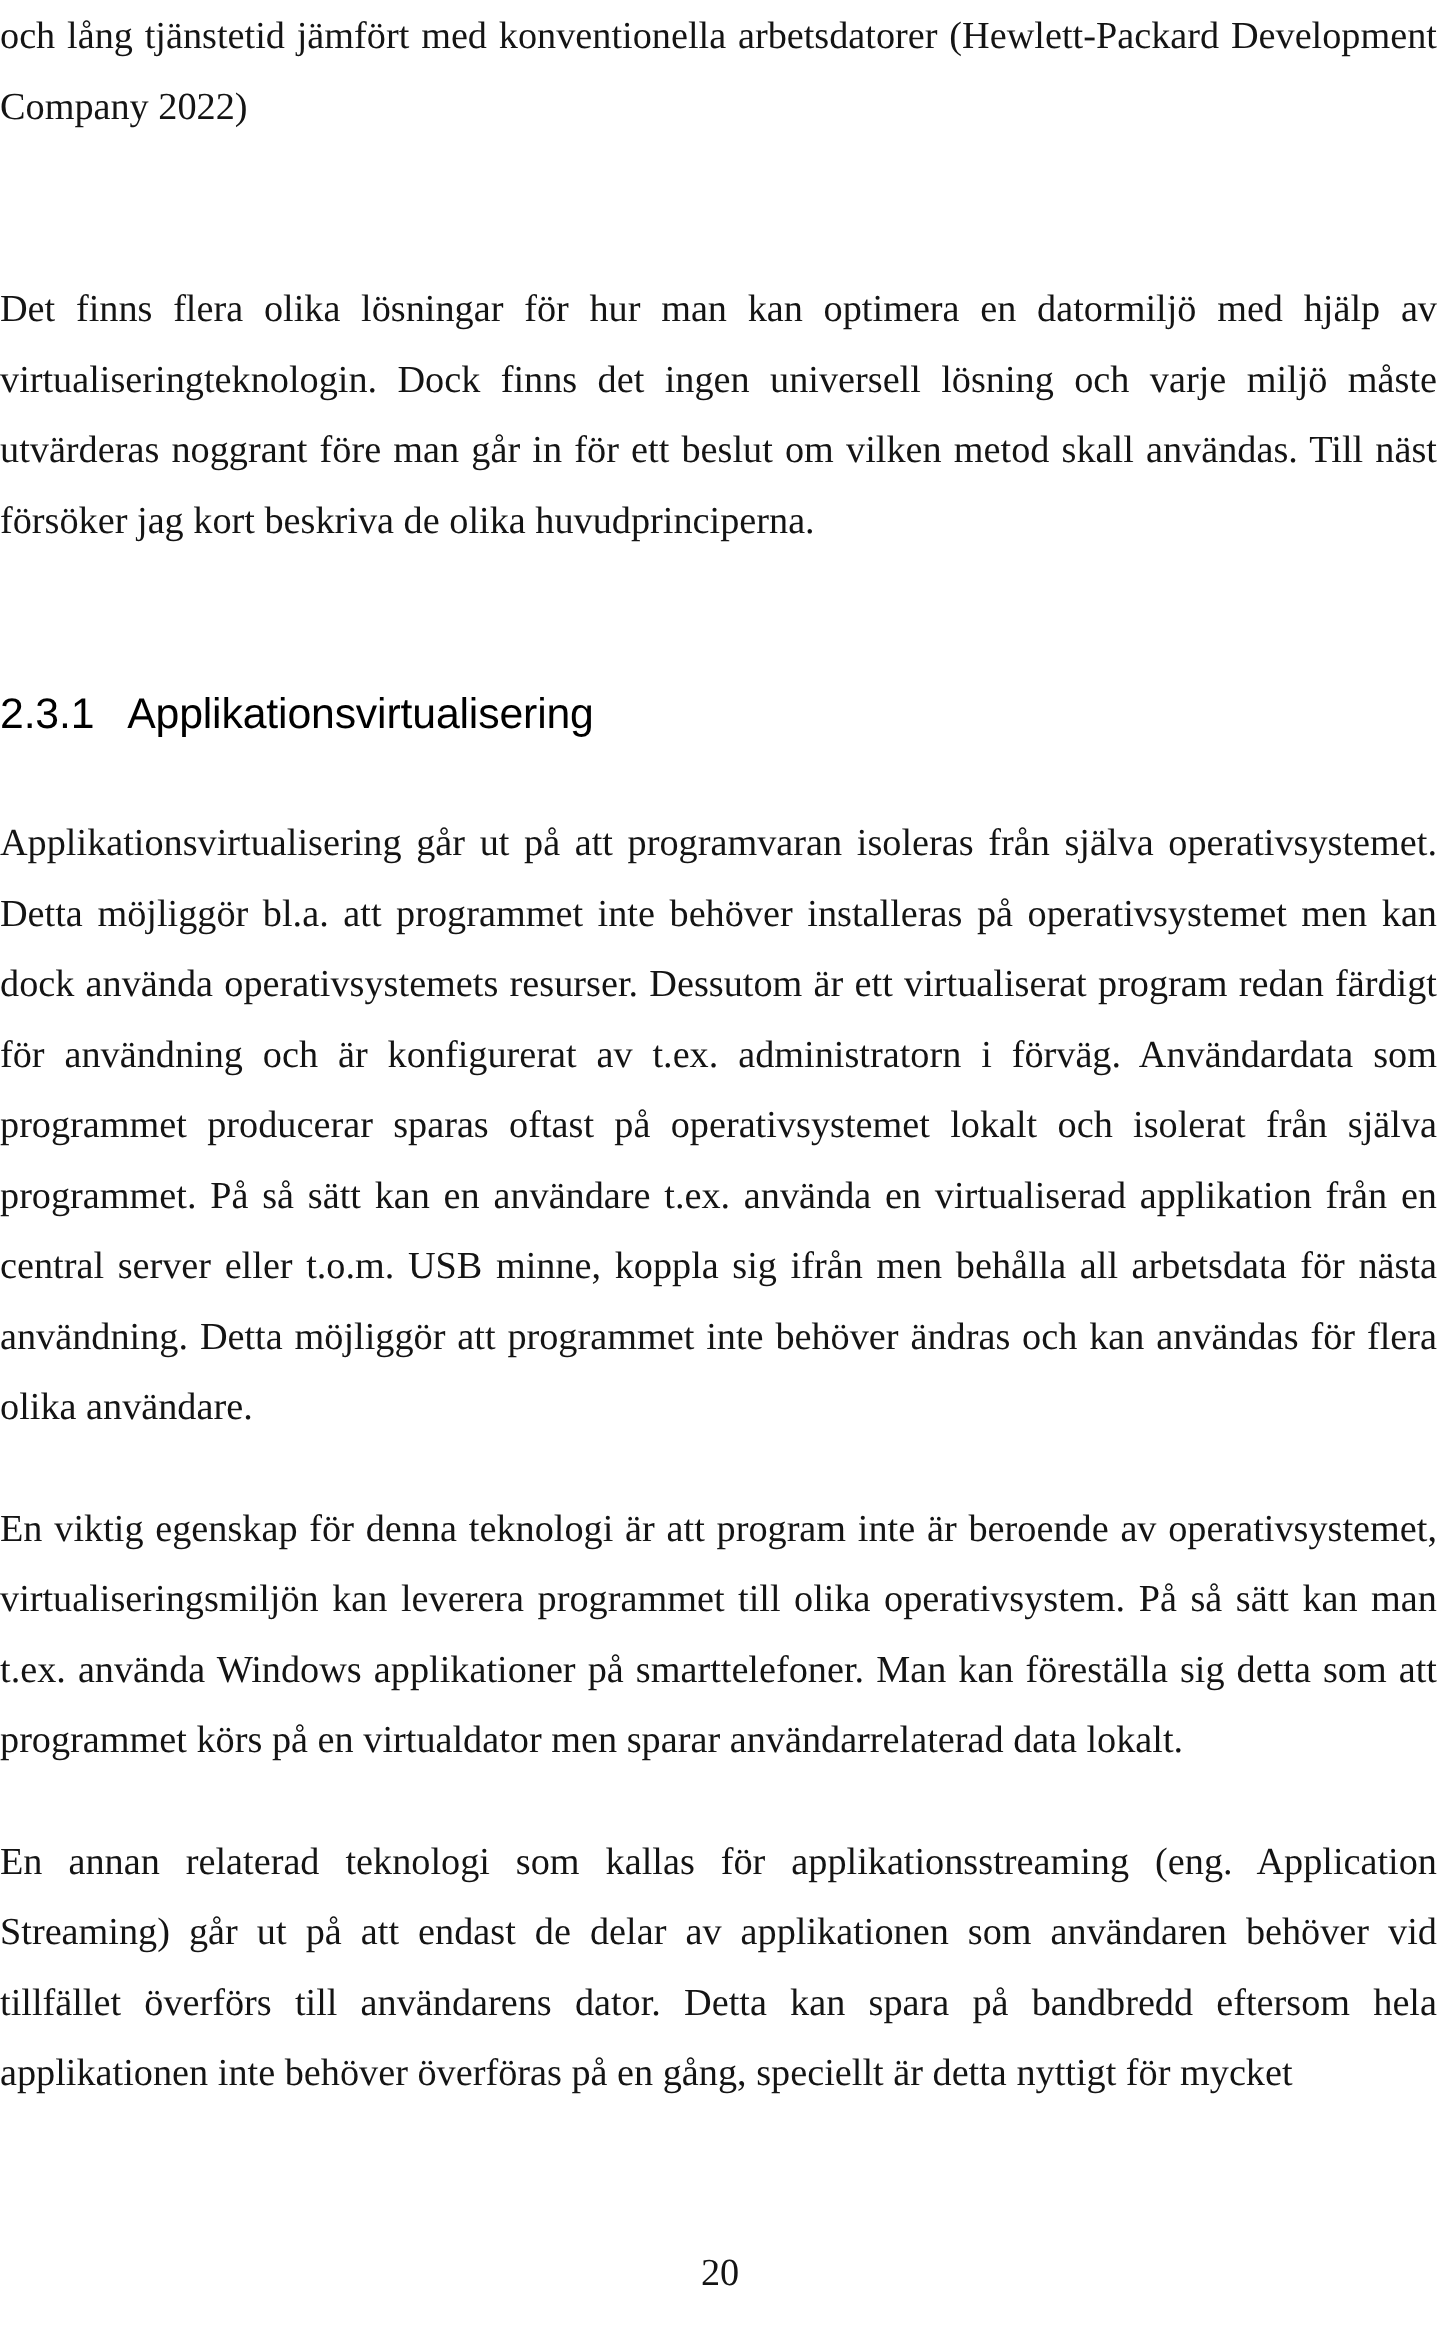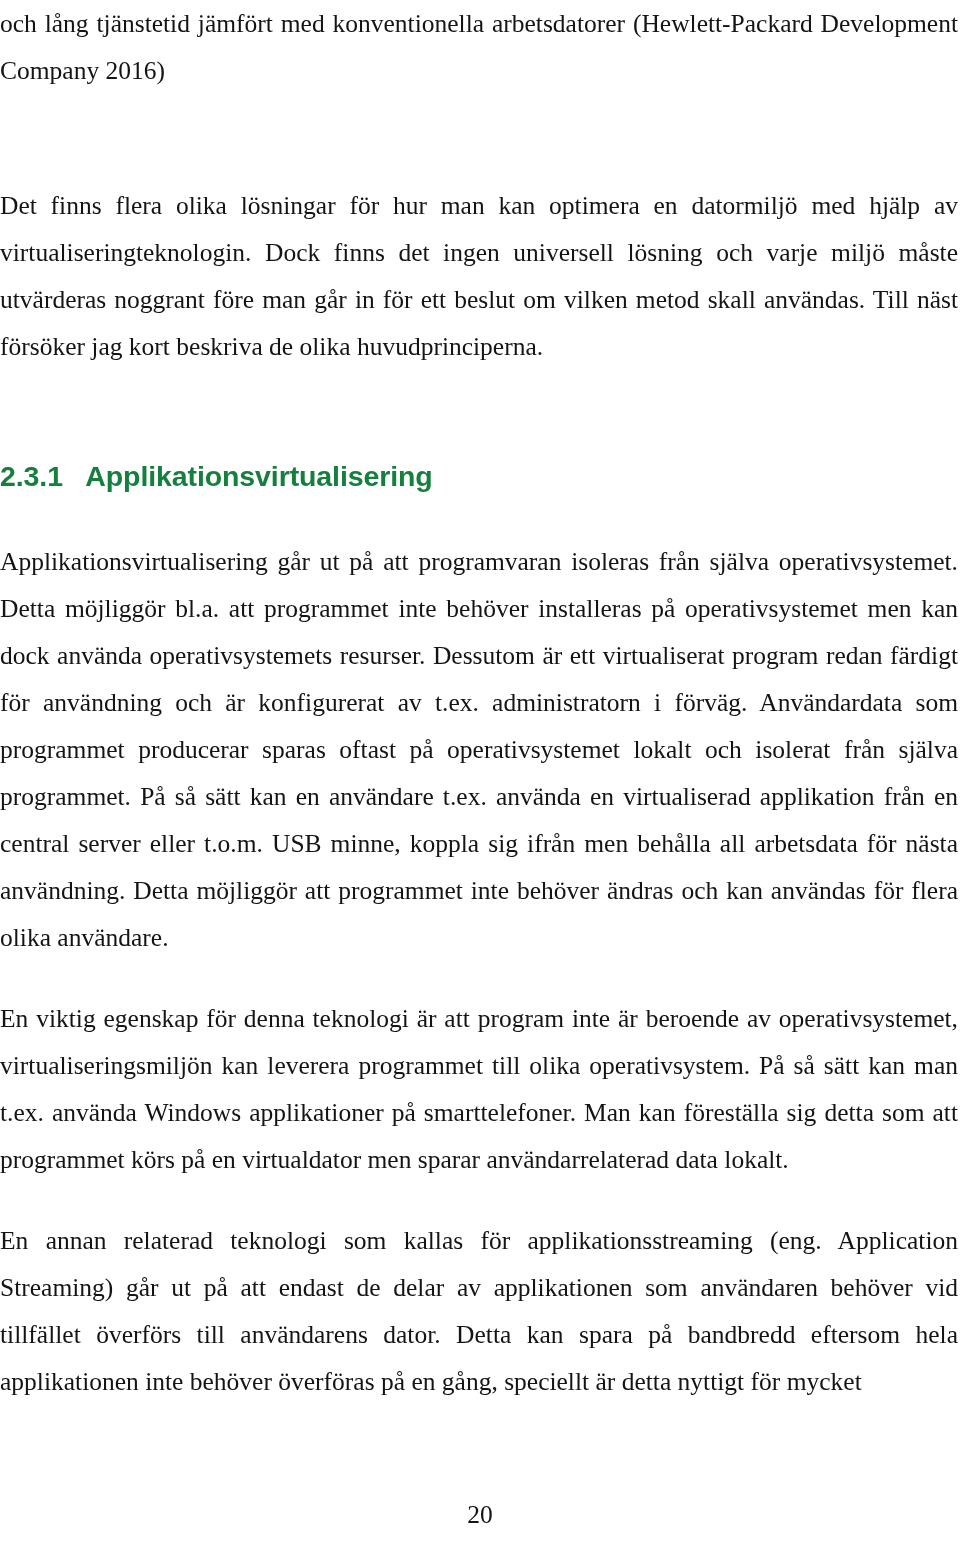--- a/index.html
+++ b/index.html
@@ -44,25 +44,25 @@
     font-weight: bold;
     font-size: 33px;
     line-height: 40px;
     letter-spacing: -0.2px;
     color: #0b0b0b;
     white-space: pre;
   }
   h3.subsection-heading {
     margin: 0;
     font-family: "Liberation Sans", "DejaVu Sans", sans-serif;
-    font-weight: bold;
+    font-weight: normal;
     font-size: 28.5px;
     line-height: 36px;
     letter-spacing: -0.1px;
-    color: #15803d;
+    color: #000000;
     white-space: pre;
   }
   .gap-before-h2    { height: 50px; }
   .gap-after-h2     { height: 38px; }
   .gap-before-h3    { height: 88px; }
   .gap-after-h3     { height: 44px; }
   .gap-para         { height: 34px; }
   .page-number {
     position: absolute;
     left: 0;
@@ -75,21 +75,21 @@
     color: #141414;
   }
 </style>
 </head>
 <body>
 
 <div class="page">
 
   <div class="content">
 
-    <p class="body-text no-justify-last">och lång tjänstetid jämfört med konventionella arbetsdatorer (Hewlett-Packard Development Company 2016)</p>
+    <p class="body-text no-justify-last">och lång tjänstetid jämfört med konventionella arbetsdatorer (Hewlett-Packard Development Company 2022)</p>
 
     <div class="gap-before-h2"></div>
 
 
     <div class="gap-after-h2"></div>
 
     <p class="body-text no-justify-last">Det finns flera olika lösningar för hur man kan optimera en datormiljö med hjälp av virtualiseringteknologin. Dock finns det ingen universell lösning och varje miljö måste utvärderas noggrant före man går in för ett beslut om vilken metod skall användas. Till näst försöker jag kort beskriva de olika huvudprinciperna.</p>
 
     <div class="gap-before-h3"></div>
 

